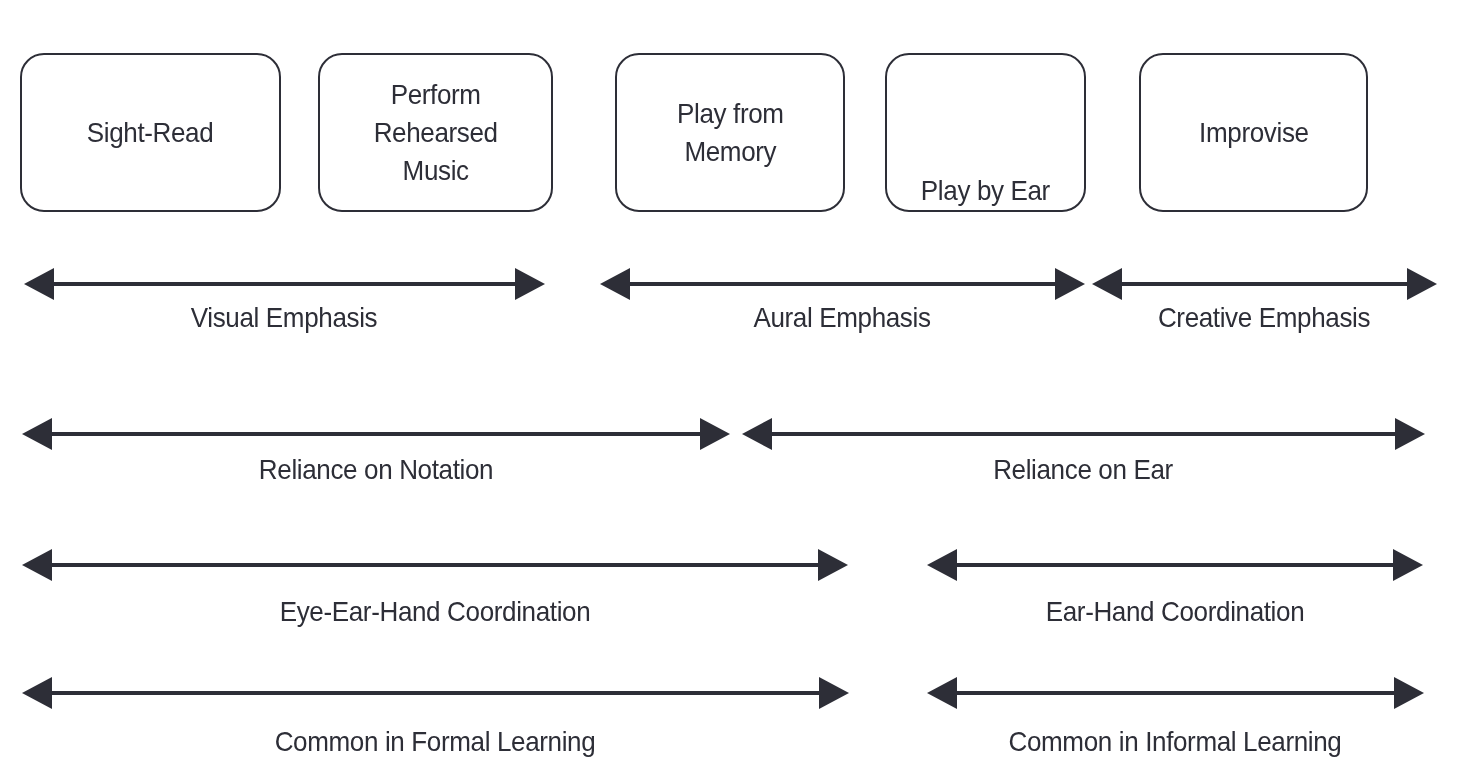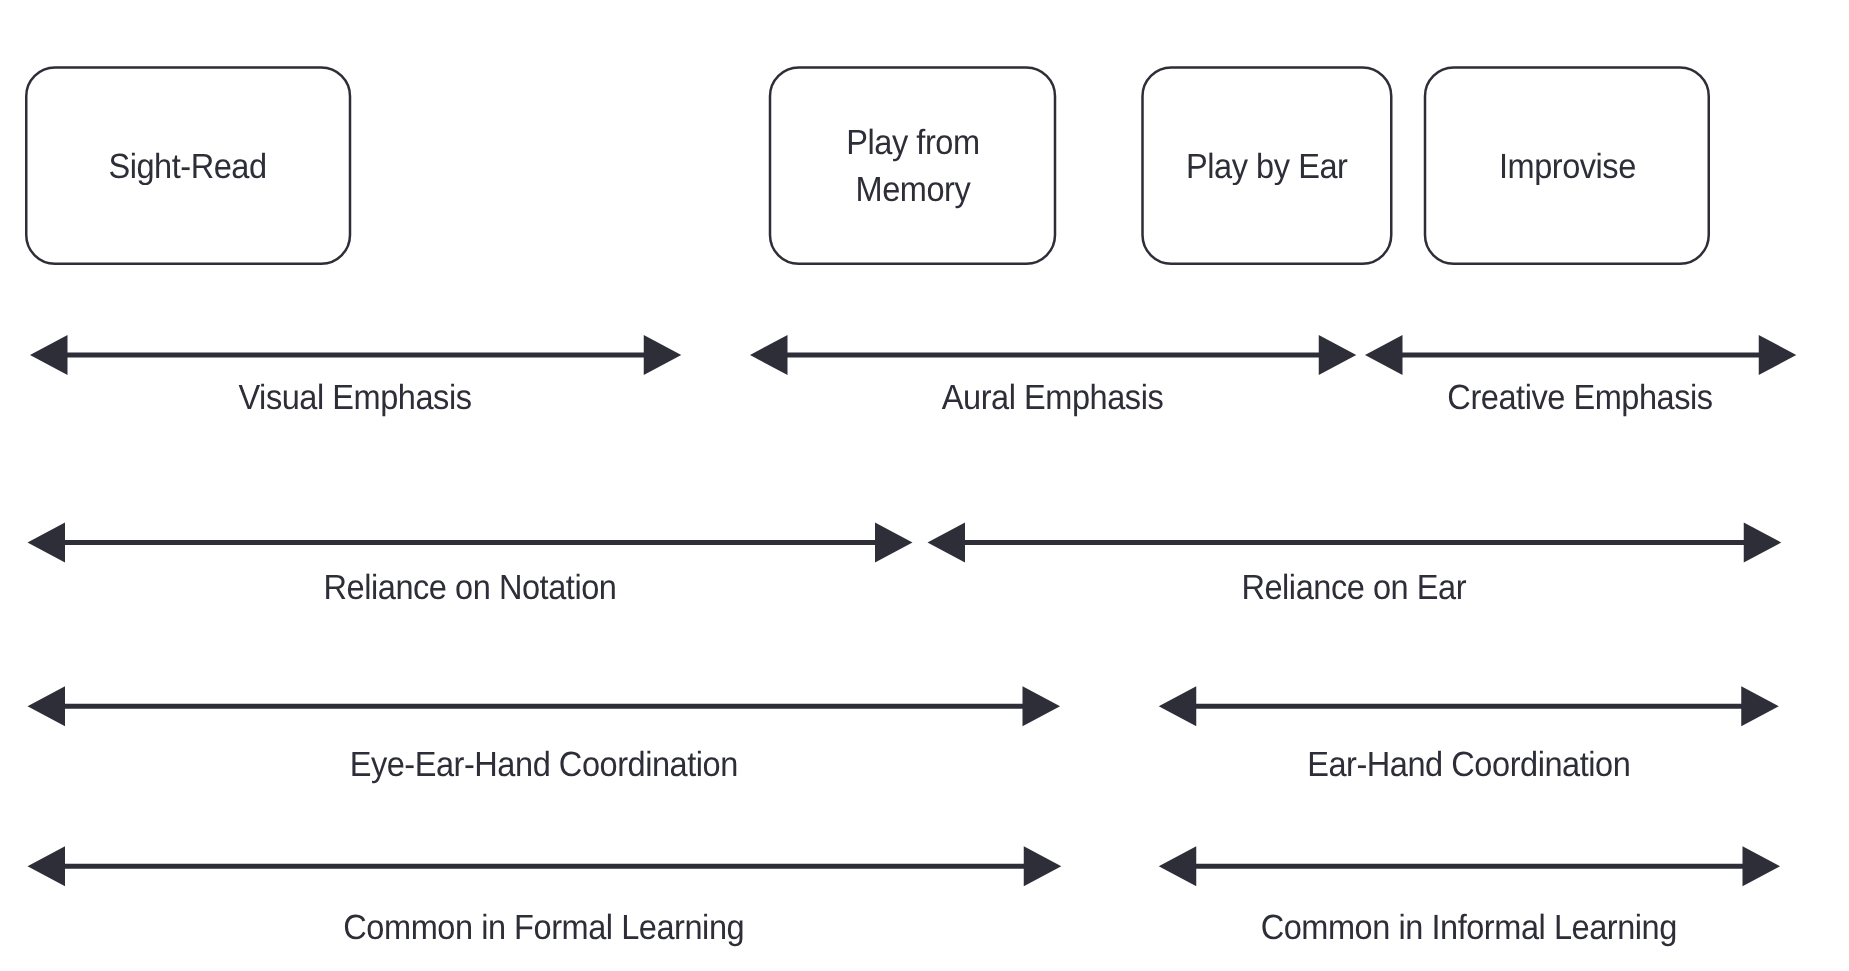--- a/index.html
+++ b/index.html
@@ -60,25 +60,30 @@
   }
 </style>
 </head>
 <body>
 
 <div class="canvas">
 
   <div class="skill-box" style="left:20px;width:261px;">
     <span class="box-label">Sight-Read</span>
   </div>
+  <div class="skill-box" style="left:318px;width:235px;">
+    <span class="box-label">Perform
+Rehearsed
+Music</span>
+  </div>
   <div class="skill-box" style="left:615px;width:230px;">
     <span class="box-label">Play from
 Memory</span>
   </div>
-  <div class="skill-box" style="left:913px;width:201px;">
+  <div class="skill-box" style="left:885px;width:201px;align-items:flex-end;">
     <span class="box-label">Play by Ear</span>
   </div>
   <div class="skill-box" style="left:1139px;width:229px;">
     <span class="box-label">Improvise</span>
   </div>
 
   <svg class="arrow-layer" width="1479" height="777" viewBox="0 0 1479 777">
 
     <g class="arrow">
       <line x1="48" y1="284" x2="521" y2="284"></line>

